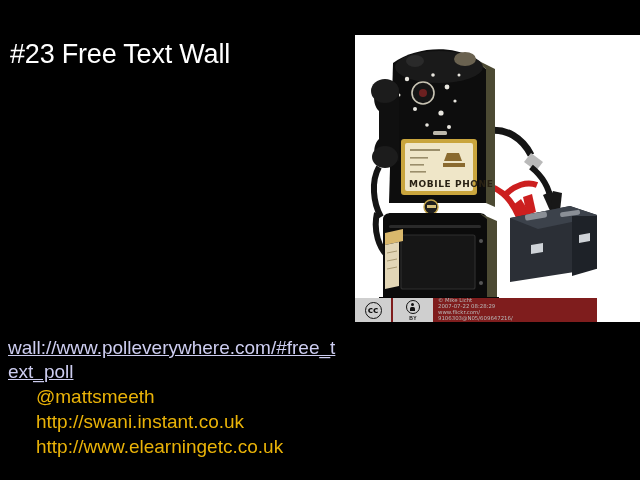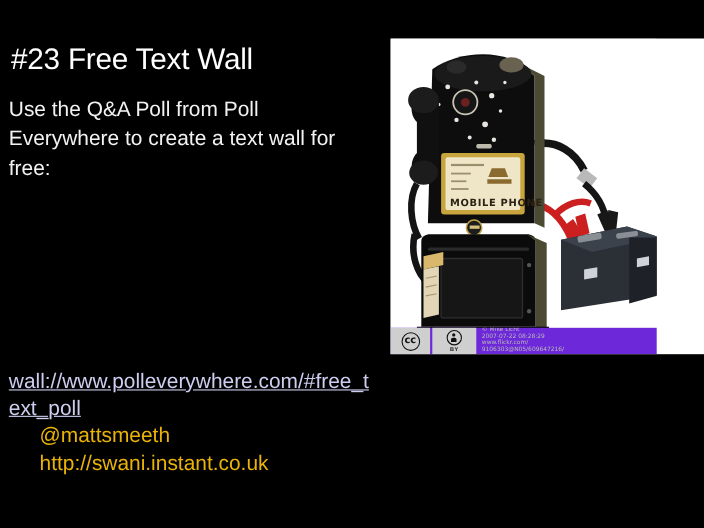--- a/index.html
+++ b/index.html
@@ -91,21 +91,21 @@
   }
   .photo svg { display: block; }
 
   
   .cc-bar {
     position: absolute;
     left: 0;
     bottom: 0;
     width: 242px;
     height: 24px;
-    background: #6d28d9;
+    background: #7f1d1d;
     display: flex;
     align-items: stretch;
   }
   .cc-badge {
     width: 36px;
     background: #cfcfcf;
     position: relative;
     display: flex;
     align-items: center;
     justify-content: center;
@@ -179,27 +179,27 @@
   .cc-text span { display: block; white-space: nowrap; }
 </style>
 </head>
 <body>
 
 <div class="slide">
 
   <h1 class="slide-title">#23 Free Text Wall</h1>
 
   <div class="body-block">
-    <p class="para">Use the Q&amp;A Poll from Poll Everywhere to create a text wall for free:</p>
   </div>
 
   <div class="links-block">
     <a class="main-link" href="#">wall://www.polleverywhere.com/#free_text_poll</a>
     <span class="sub-link">@mattsmeeth</span>
     <span class="sub-link">http://swani.instant.co.uk</span>
+    <span class="sub-link">http://www.elearningetc.co.uk</span>
   </div>
 
   <div class="photo">
     <svg width="242" height="287" viewBox="0 0 242 287">
       <rect x="0" y="0" width="242" height="287" fill="#ffffff"></rect>
 
       <path d="M131 96 C 152 92, 168 104, 176 120" stroke="#141414" stroke-width="7" fill="none"></path>
       <path d="M176 118 l 12 9 l -7 9 l -12 -9 z" fill="#b9b9b9"></path>
       <path d="M128 150 C 148 152, 158 168, 164 182" stroke="#cc1f1f" stroke-width="6" fill="none"></path>
       <path d="M150 160 C 160 150, 172 146, 182 150" stroke="#cc1f1f" stroke-width="6" fill="none"></path>

